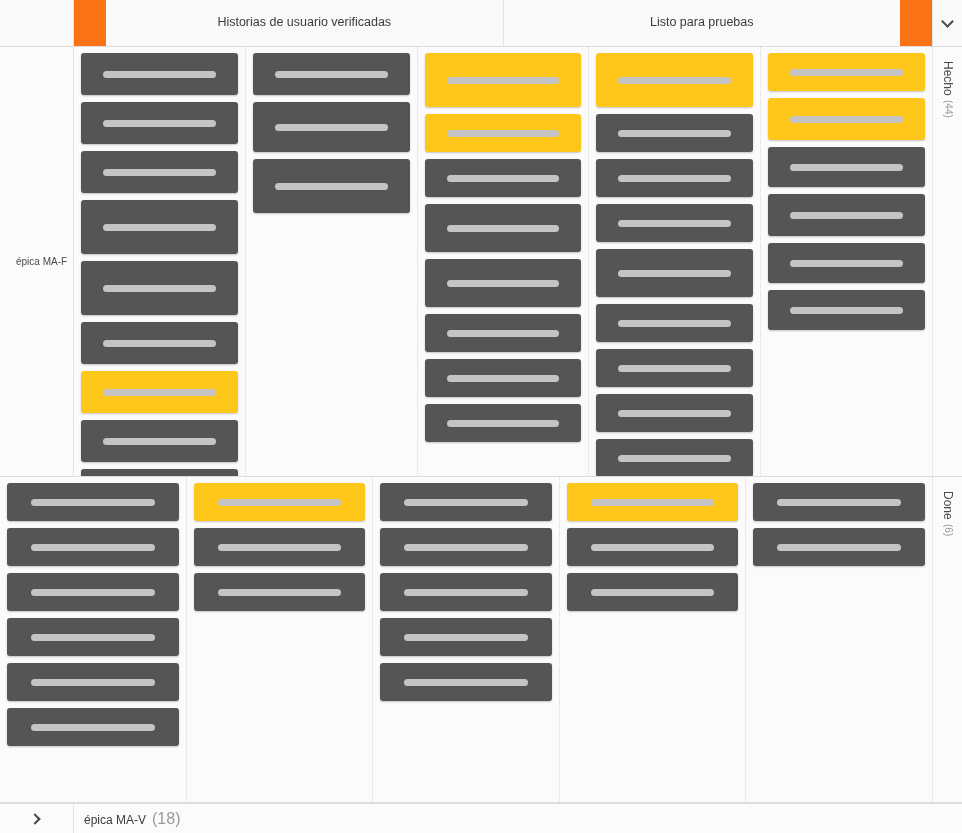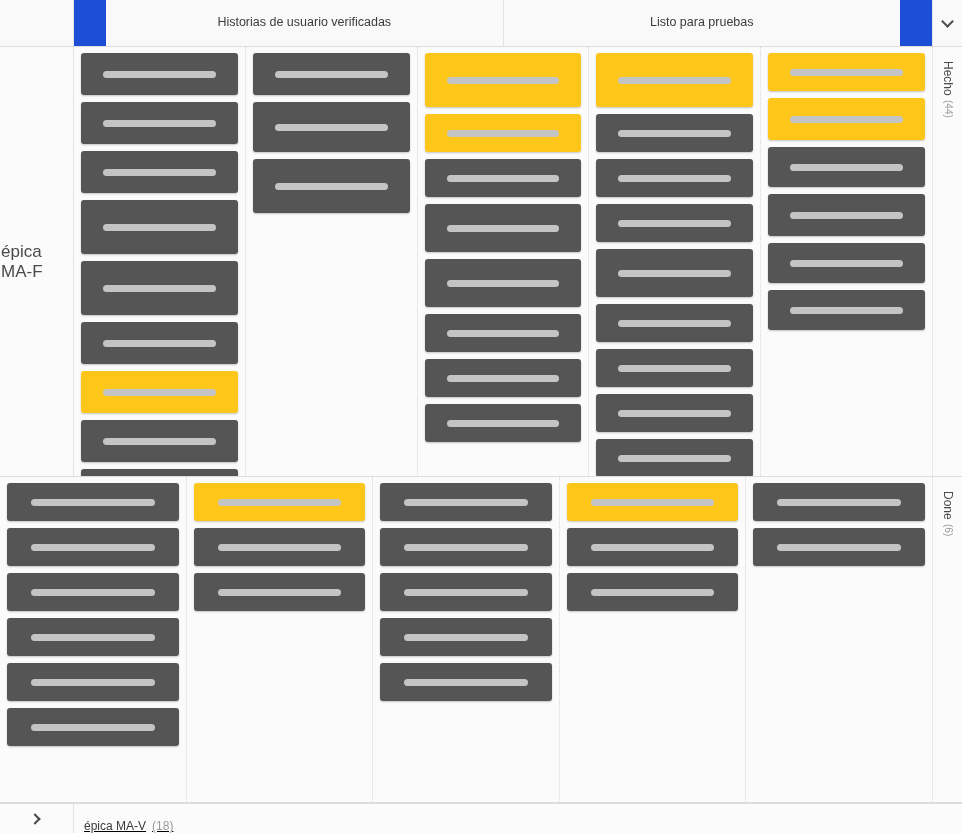--- a/index.html
+++ b/index.html
@@ -16,21 +16,21 @@
     height: 833px;
     background: #fbfbfb;
     display: flex;
     flex-direction: column;
   }
 
   
   .header-row {
     display: flex;
     height: 47px;
-    background: #1d4ed8;
+    background: #f97316;
     border-bottom: 1px solid #dddddd;
     flex: 0 0 47px;
     gap: 32px;
   }
   .hdr-corner {
     width: 74px;
     flex: 0 0 74px;
     border-right: 1px solid #e3e3e3;
     background: #f9f9f9;
   }
@@ -85,22 +85,22 @@
     border-bottom: 1px solid #dddddd;
     background: #fbfbfb;
     overflow: hidden;
   }
   .lane-label {
     width: 74px;
     flex: 0 0 74px;
     border-right: 1px solid #e3e3e3;
     display: flex;
     align-items: center;
-    padding-left: 1px;
-    font-size: 17px;
+    padding-left: 16px;
+    font-size: 10px;
     color: #4a4a4a;
     background: #fbfbfb;
   }
   .lane-cols {
     flex: 1 1 auto;
     display: flex;
   }
   .lane-col {
     flex: 1 1 0;
     border-right: 1px dotted #d8d8d8;
@@ -151,43 +151,42 @@
     background: #c4c4c4;
   }
 
   
   .footer-lane {
     display: flex;
     height: 30px;
     flex: 0 0 30px;
     background: #fbfbfb;
     border-top: 1px solid #dddddd;
-    align-items: flex-end;
-    text-decoration: underline;
+    align-items: center;
   }
   .footer-toggle {
     width: 74px;
     flex: 0 0 74px;
     display: flex;
     align-items: center;
     justify-content: center;
     height: 100%;
     border-right: 1px solid #e3e3e3;
     cursor: pointer;
   }
   .footer-text {
     flex: 1 1 auto;
     padding-left: 10px;
     font-size: 12px;
     color: #3b3b3b;
     display: flex;
     align-items: baseline;
     gap: 6px;
   }
-  .footer-count { color: #9a9a9a; font-size: 12px; }
+  .footer-count { color: #9a9a9a; font-size: 16px; }
 </style>
 </head>
 <body>
 
 <div id="board">
 
   <div class="header-row">
     <div class="hdr-corner"></div>
     <div class="hdr-cols">
       <div class="hdr-col">

